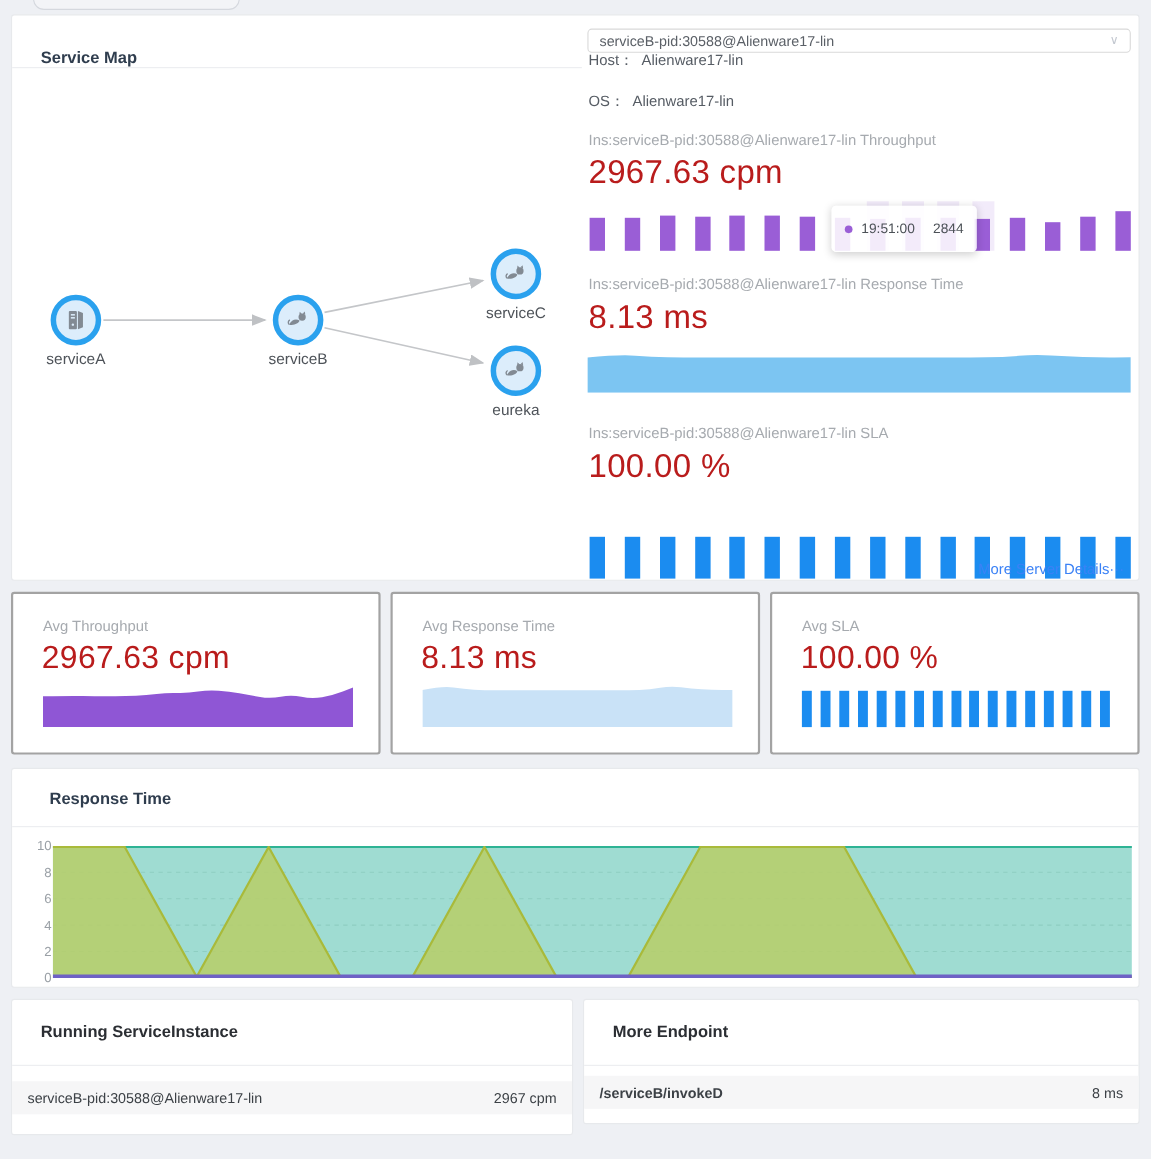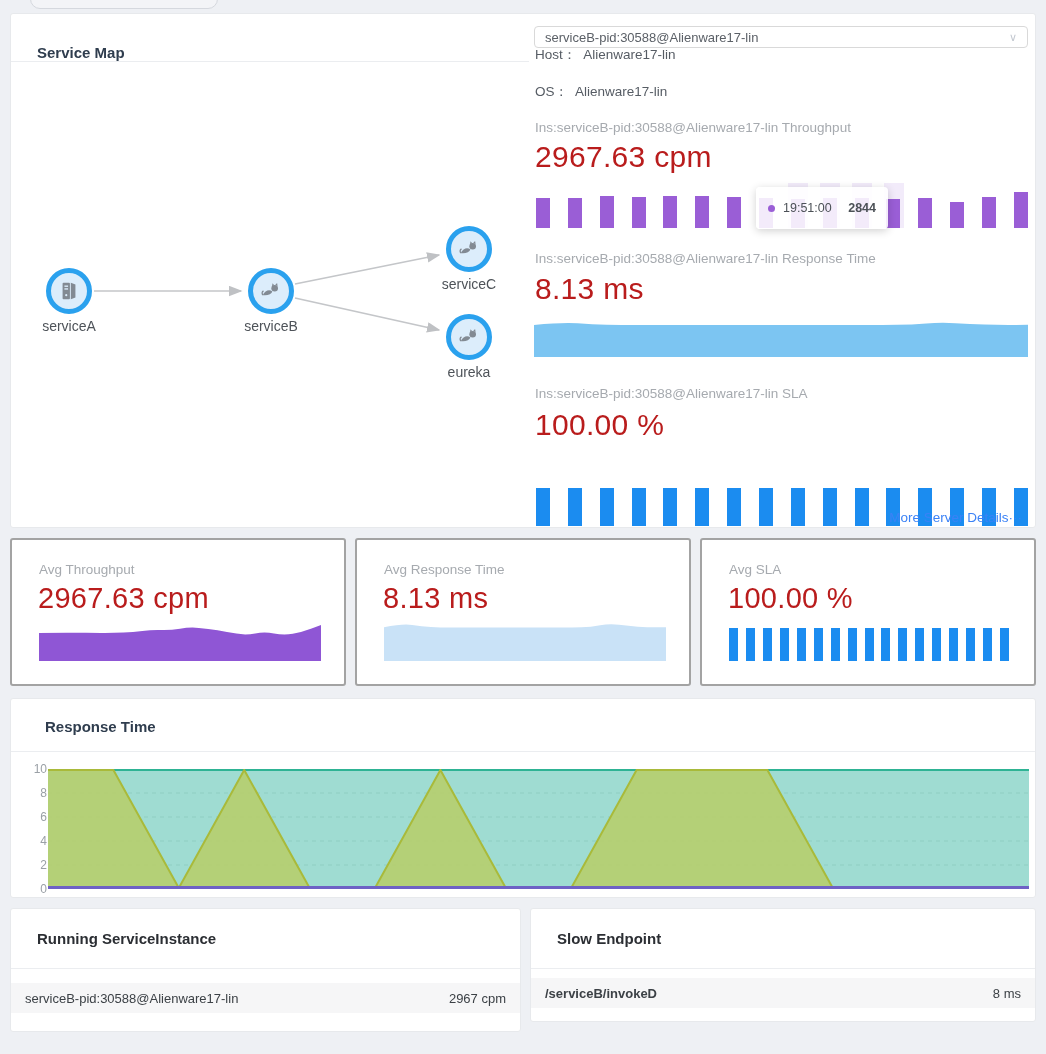--- a/index.html
+++ b/index.html
@@ -44,21 +44,21 @@
   .sla-value{position:absolute;left:1px;top:394px;}
   .sla-bars{position:absolute;left:2px;top:437px;width:492px;height:38px;}
   .more-link{position:absolute;right:6px;top:496px;font-size:13.5px;color:#3b82f6;text-decoration:none;cursor:pointer;}
 
   .bars{display:flex;justify-content:space-between;align-items:flex-end;position:relative;}
   .bars .bar{flex:0 0 auto;}
   .bars .band{position:absolute;top:-8px;bottom:0;background:rgba(155,98,217,0.13);}
 
   .tooltip{position:absolute;left:222px;top:173px;width:132px;height:42px;background:rgba(255,255,255,0.88);border-radius:4px;box-shadow:0 2px 8px rgba(0,0,0,0.18);display:flex;align-items:center;padding:0 12px;box-sizing:border-box;z-index:3;font-size:12.5px;color:#4c5157;}
   .tooltip .dot{width:7px;height:7px;border-radius:50%;background:#9a5ed6;margin-right:8px;flex:0 0 auto;}
-  .tooltip .tval{margin-left:auto;font-weight:bold;}
+  .tooltip .tval{margin-left:auto;}
 
   
   .cards-row{position:absolute;left:10px;top:538px;width:1026px;height:148px;display:flex;gap:9px;}
   .card{position:relative;flex:1;background:#fff;border:2px solid #a3a3a3;border-radius:3px;box-sizing:border-box;}
   .card .metric-label{position:absolute;left:27px;top:22px;}
   .card .metric-value{position:absolute;left:26px;top:42px;font-size:29px;}
   .card-chart{position:absolute;left:27px;right:25px;bottom:23px;height:40px;}
   .card-chart.sla{height:33px;}
 
   
@@ -297,19 +297,19 @@
 <section class="panel bp-left">
   <div class="panel-title bp-title">Running ServiceInstance</div>
   <div class="divider bp-divider"></div>
   <div class="data-row row-left">
     <span class="row-name">serviceB-pid:30588@Alienware17-lin</span>
     <span class="row-value">2967 cpm</span>
   </div>
 </section>
 
 <section class="panel bp-right">
-  <div class="panel-title bp-title">Slow Endpoint</div>
+  <div class="panel-title bp-title">More Endpoint</div>
   <div class="divider bp-divider"></div>
   <div class="data-row row-right">
     <span class="row-name">/serviceB/invokeD</span>
     <span class="row-value">8 ms</span>
   </div>
 </section>
 
 </body></html>

